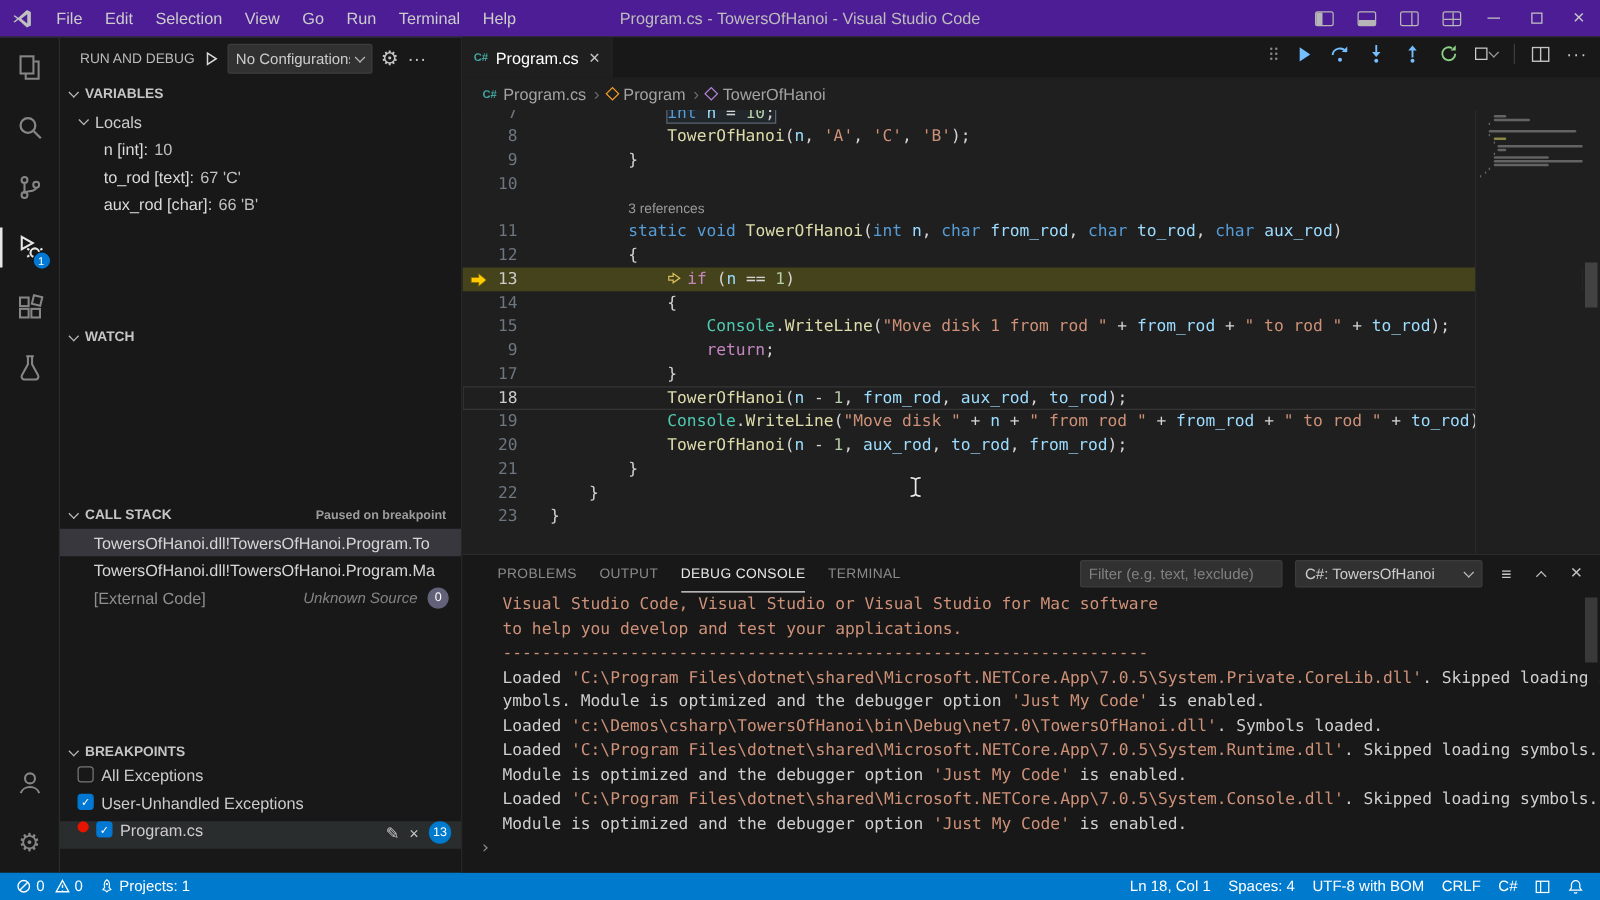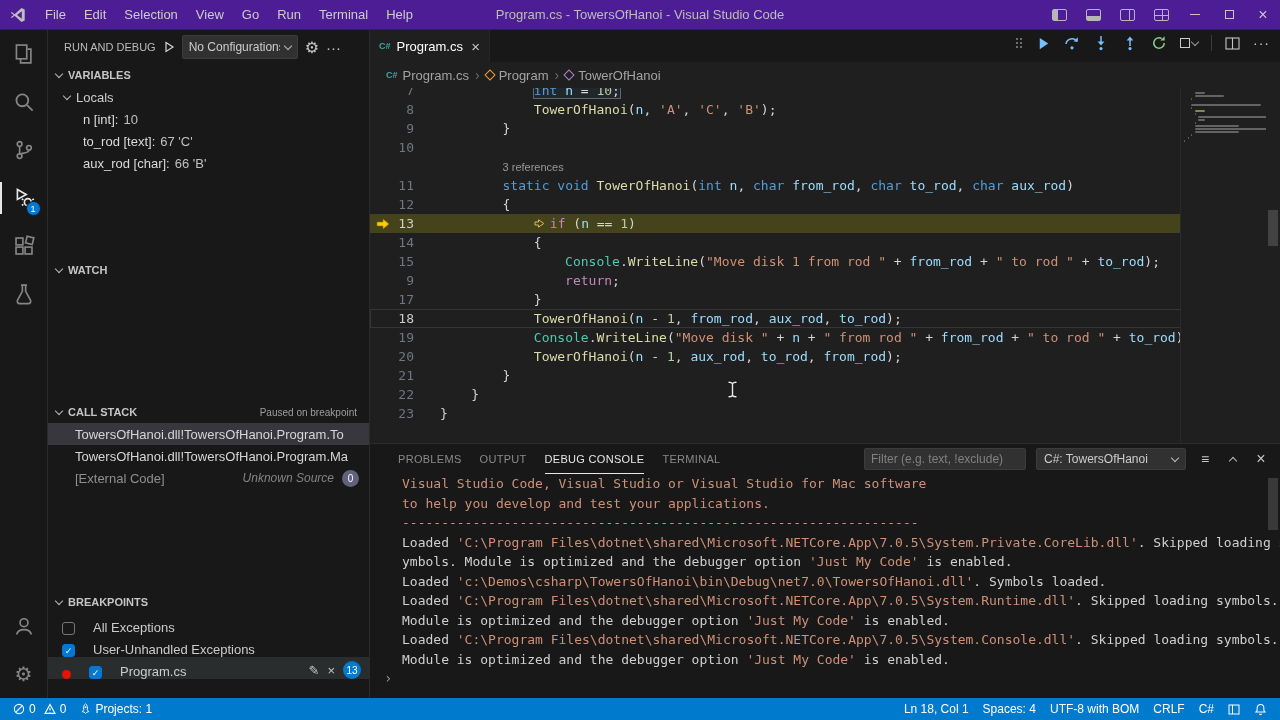--- a/index.html
+++ b/index.html
@@ -40,28 +40,28 @@
 .run-cfg .cfg-label{overflow:hidden;white-space:nowrap}
 .hd-ico{color:#c5c5c5;font-size:15px;flex:none}
 .sec-head{height:22px;display:flex;align-items:center;gap:6px;padding:0 8px;font-size:11px;font-weight:bold;color:#c5c5c5;flex:none}
 .chev{width:6px;height:6px;border-right:1.4px solid #bbb;border-bottom:1.4px solid #bbb;transform:rotate(45deg);margin-top:-3px;flex:none}
 .chev.up{transform:rotate(225deg);margin-top:3px}
 .locals-row{height:22px;display:flex;align-items:center;gap:6px;padding-left:16px;font-size:13px;flex:none}
 .vars{flex:none}
 .var-row{height:22px;display:flex;align-items:center;padding-left:35px;font-size:13px;white-space:nowrap}
 .vname{color:#dadada}
 .vval{color:#c0c0c0;margin-left:5px}
-.paused{margin-left:auto;font-weight:normal;font-size:10px;color:#9d9d9d;padding-right:4px}
+.paused{margin-left:auto;font-weight:bold;font-size:10px;color:#9d9d9d;padding-right:4px}
 .frame{height:22px;display:flex;align-items:center;padding:0 10px 0 27px;font-size:13px;white-space:nowrap;overflow:hidden}
 .frame.sel{background:#37373d}
 .flabel{overflow:hidden;white-space:nowrap;color:#d6d6d6}
 .frame.dim .flabel{color:#8f8f8f}
 .fnote{margin-left:auto;color:#848484;font-style:italic;font-size:12px;padding:0 8px;flex:none}
 .fbadge{background:#616179;color:#fff;font-size:10px;min-width:17px;height:17px;border-radius:9px;display:flex;align-items:center;justify-content:center;flex:none}
-.bp-row{height:22px;display:flex;align-items:flex-end;gap:18px;padding:0 8px 0 14px;font-size:13px;flex:none}
+.bp-row{height:22px;display:flex;align-items:flex-start;gap:6px;padding:0 8px 0 14px;font-size:13px;flex:none}
 .bp-row.hov{background:#2a2d2e}
 .bp-dot{width:9px;height:9px;border-radius:50%;background:#e51400;flex:none}
 .cb{width:13px;height:13px;border:1px solid #767676;border-radius:3px;flex:none;display:flex;align-items:center;justify-content:center;font-size:9px;color:transparent}
 .cb.on{background:#0078d4;border-color:#0078d4;color:#fff}
 .bp-actions{margin-left:auto;display:flex;align-items:center;gap:8px}
 .bp-ico{color:#c5c5c5;font-size:13px}
 .bp-badge{background:#007acc;color:#fff;font-size:10px;min-width:18px;height:18px;border-radius:9px;display:flex;align-items:center;justify-content:center}
 .sp1{height:85px;flex:none}.sp2{height:120px;flex:none}.sp3{height:102px;flex:none}
 
 .editor{flex:1;min-width:0;display:flex;flex-direction:column;position:relative;background:#1f1f1f}

